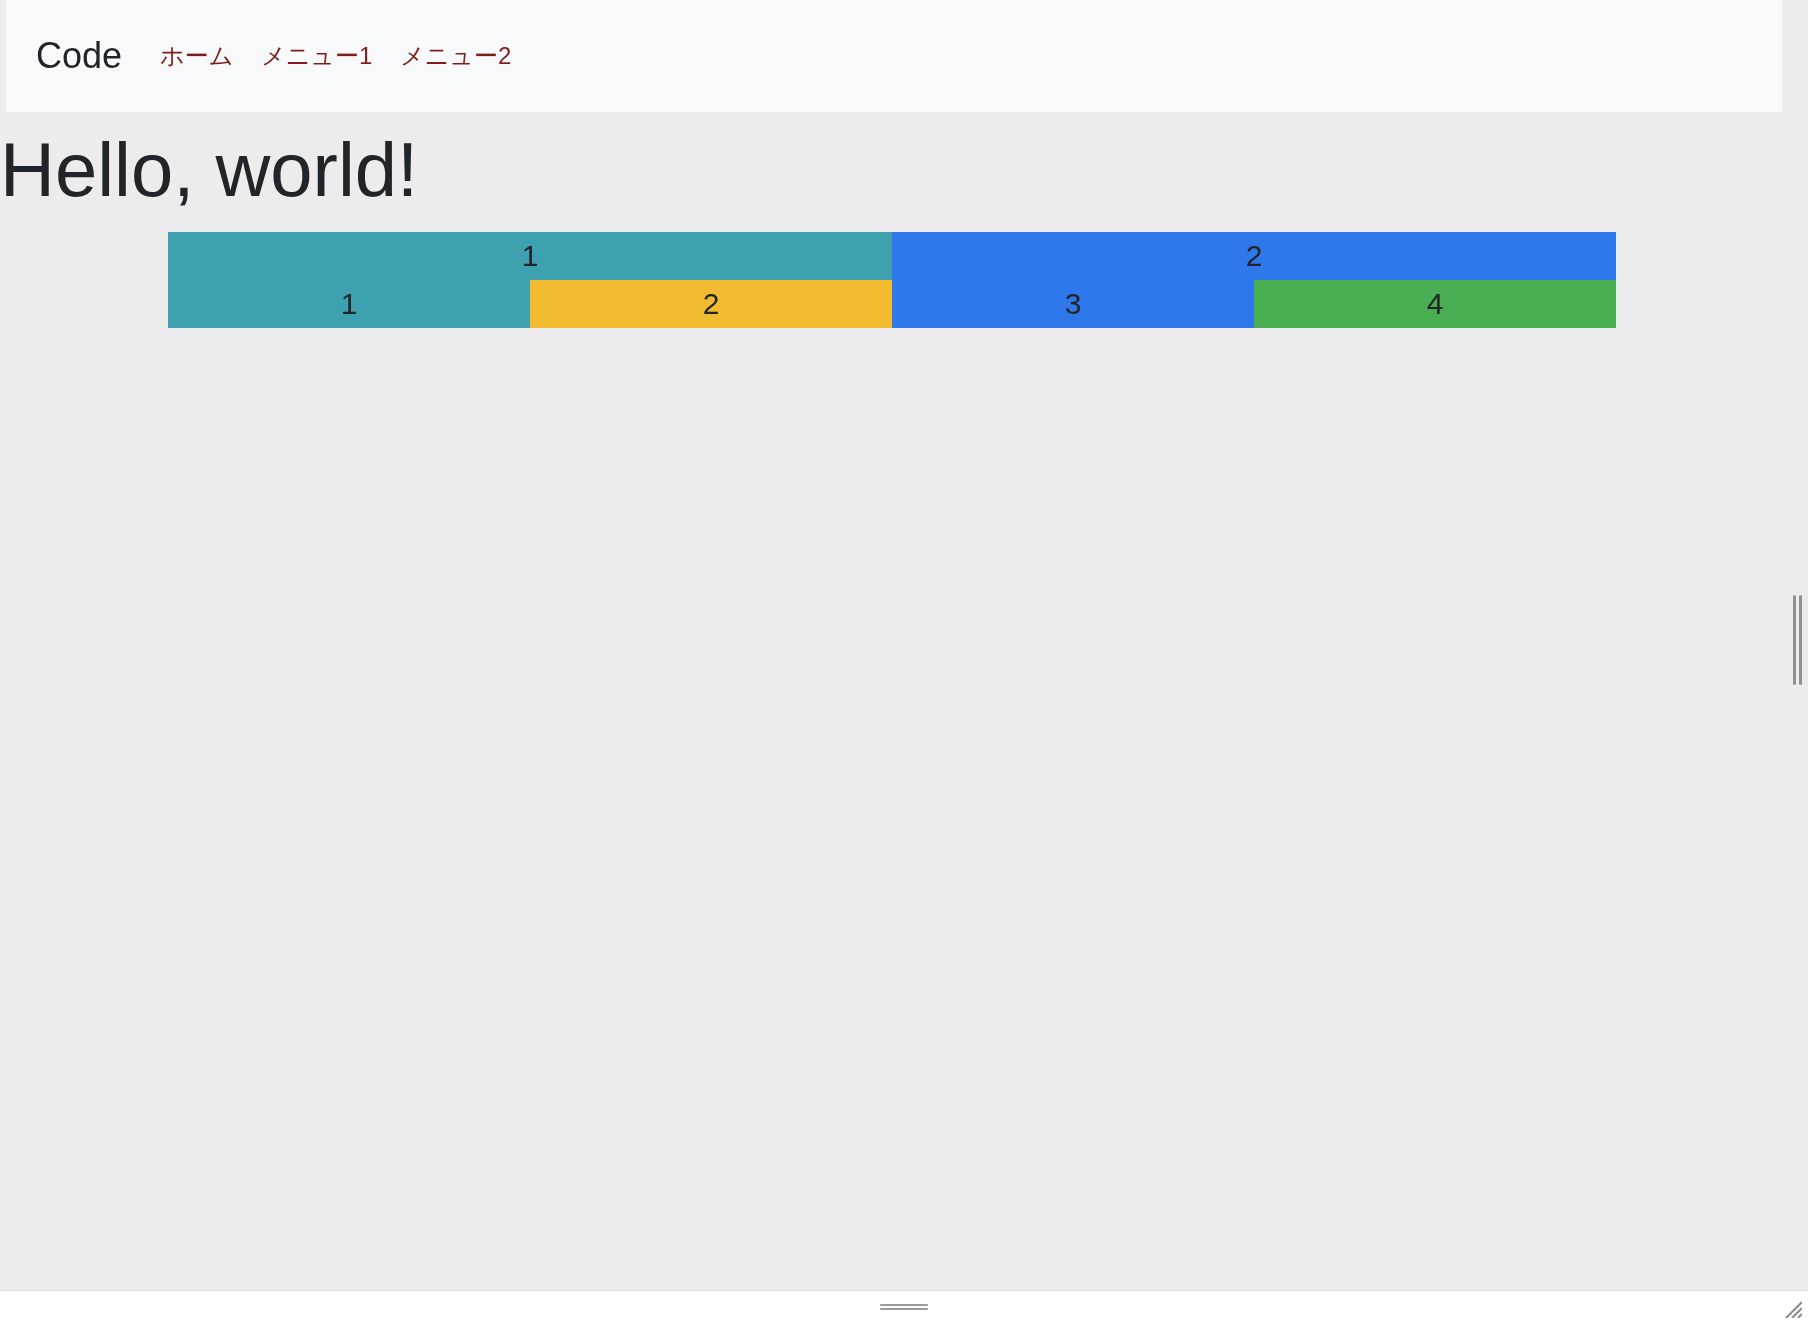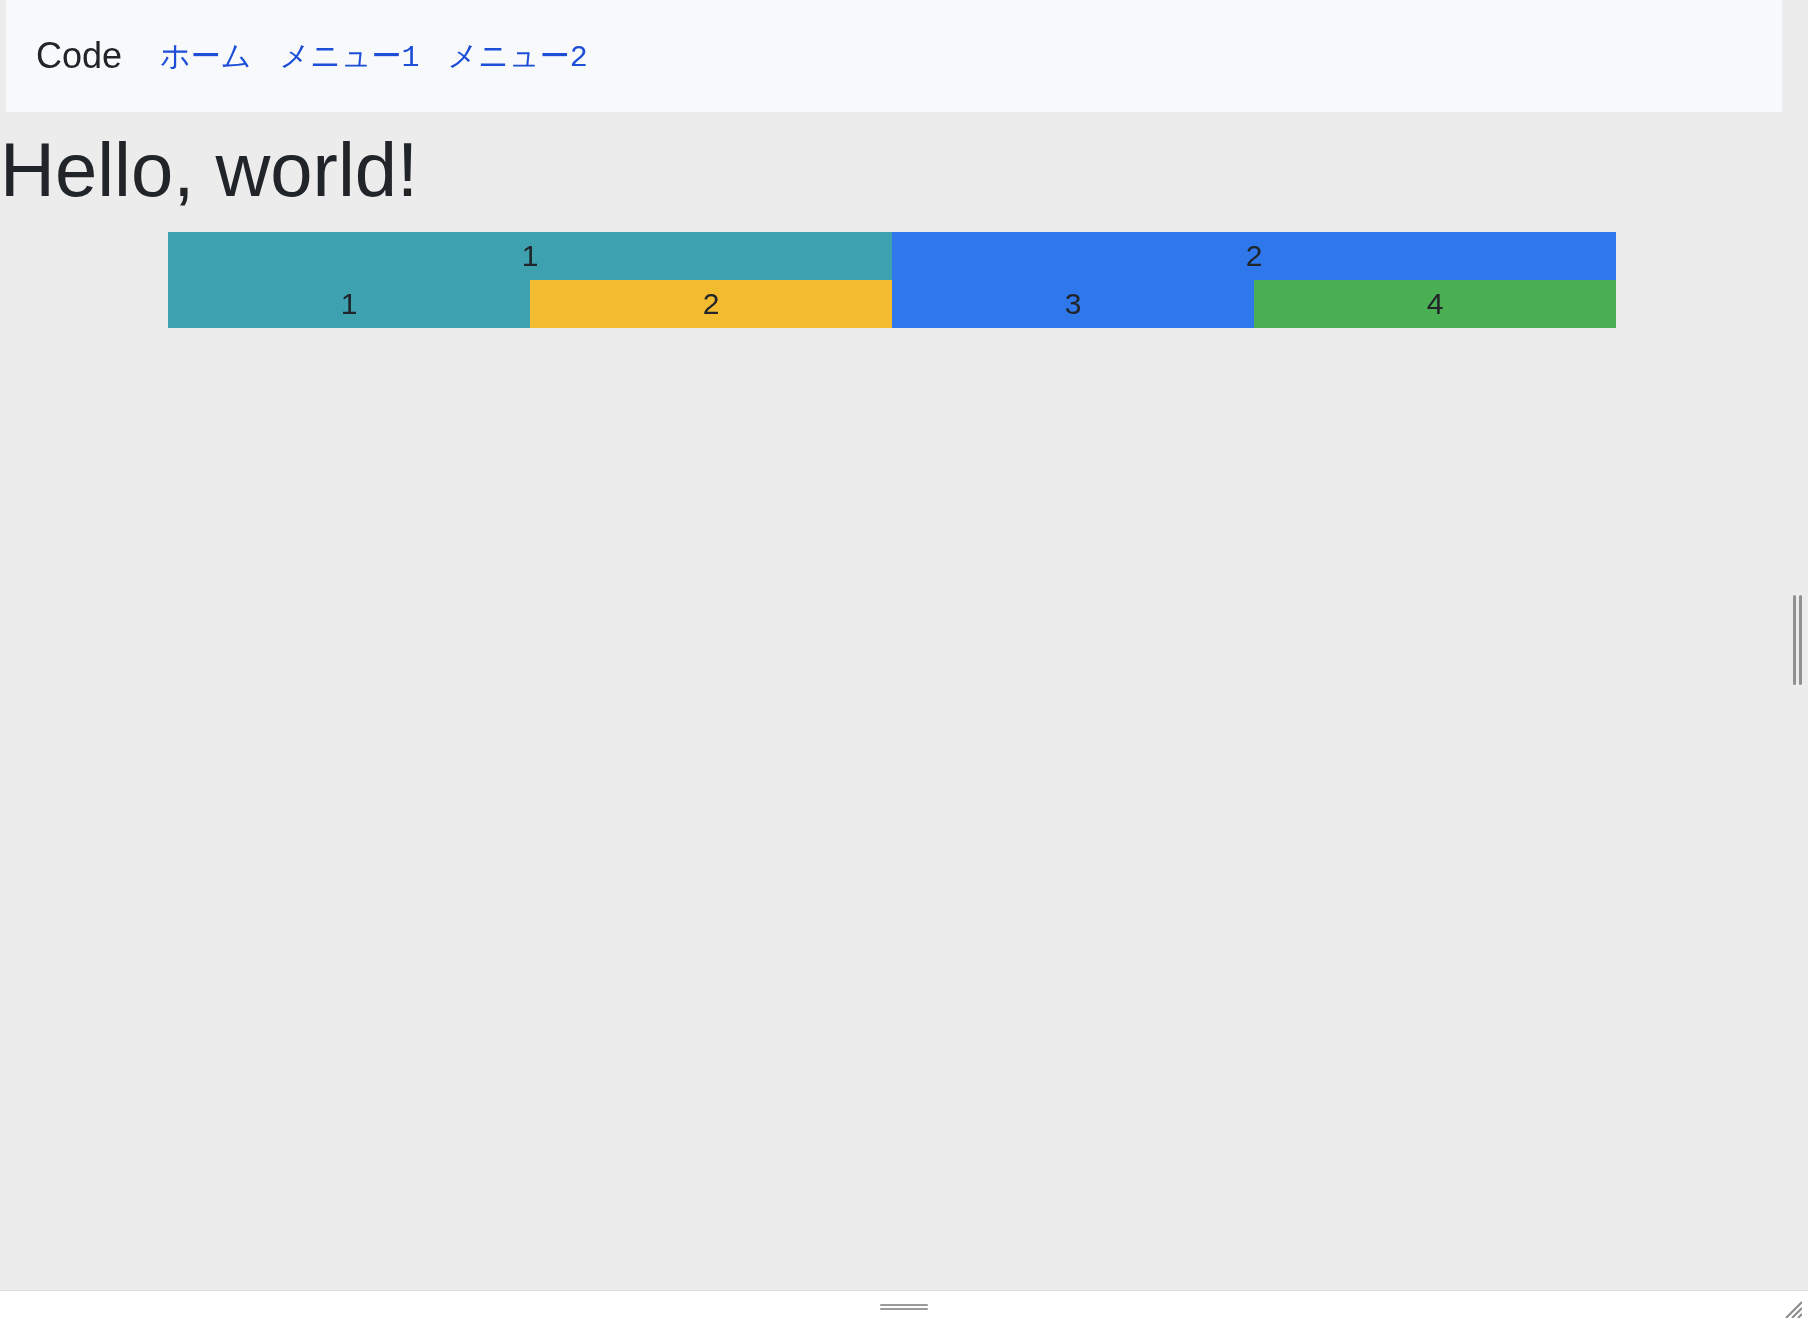--- a/index.html
+++ b/index.html
@@ -33,25 +33,24 @@
     .brand {
       font-size: 36px;
       font-weight: 400;
       color: #212529;
     }
     .nav-links {
       display: flex;
       gap: 28px;
     }
     .nav-link {
-      font-size: 30px;
-      color: #1d4ed8;
+      font-size: 24px;
+      color: #7f1d1d;
       text-decoration: none;
       cursor: pointer;
-      font-family: Liberation Mono, monospace;
     }
     .heading {
       font-size: 76px;
       font-weight: 500;
       color: #212529;
       line-height: 1.1;
       margin-top: 16px;
       margin-left: -6px;
     }
     .container {

